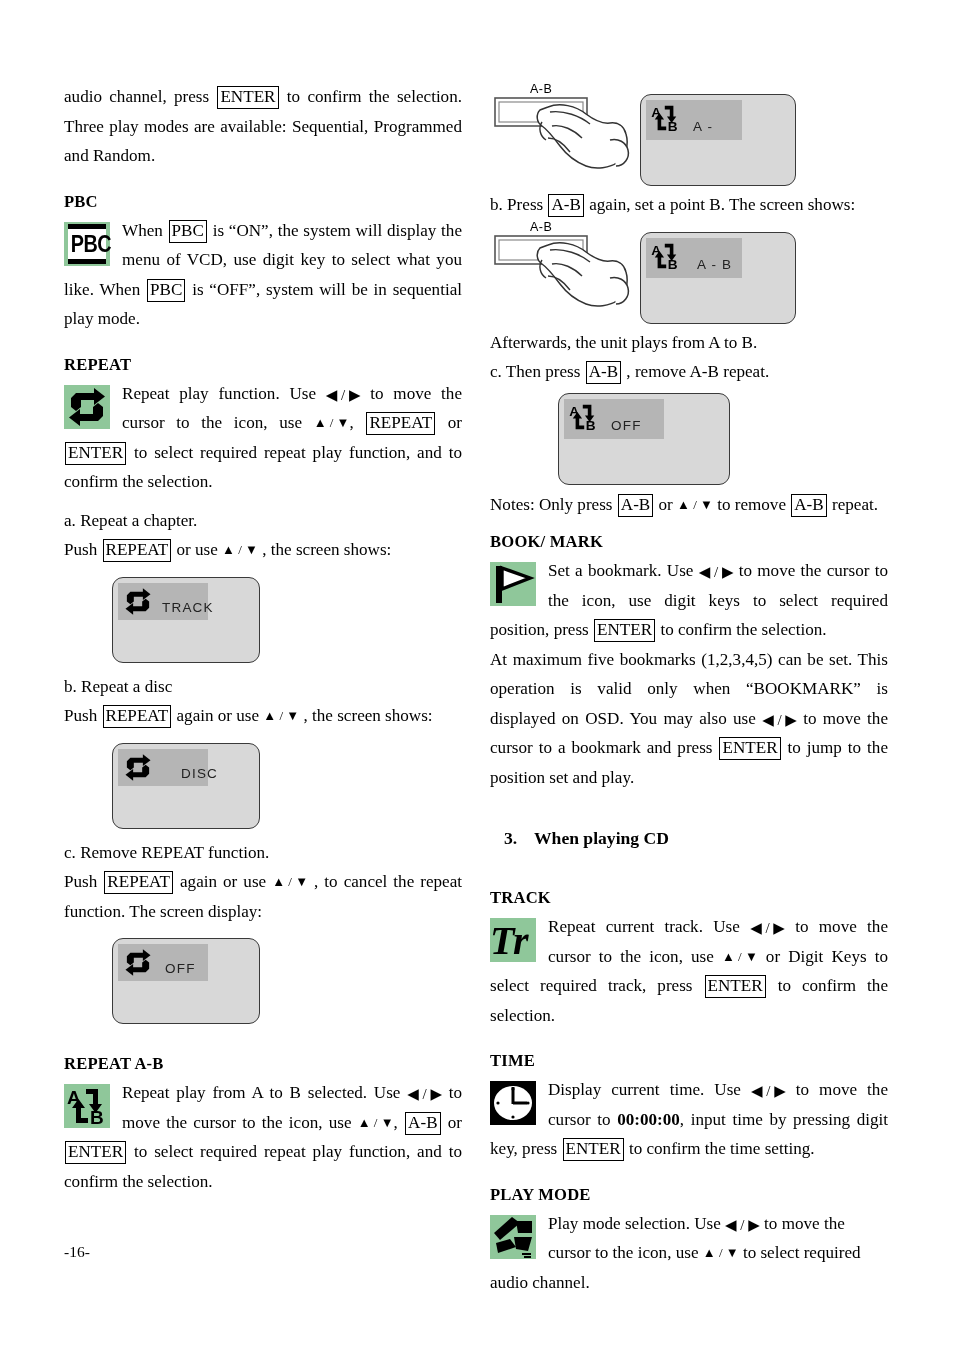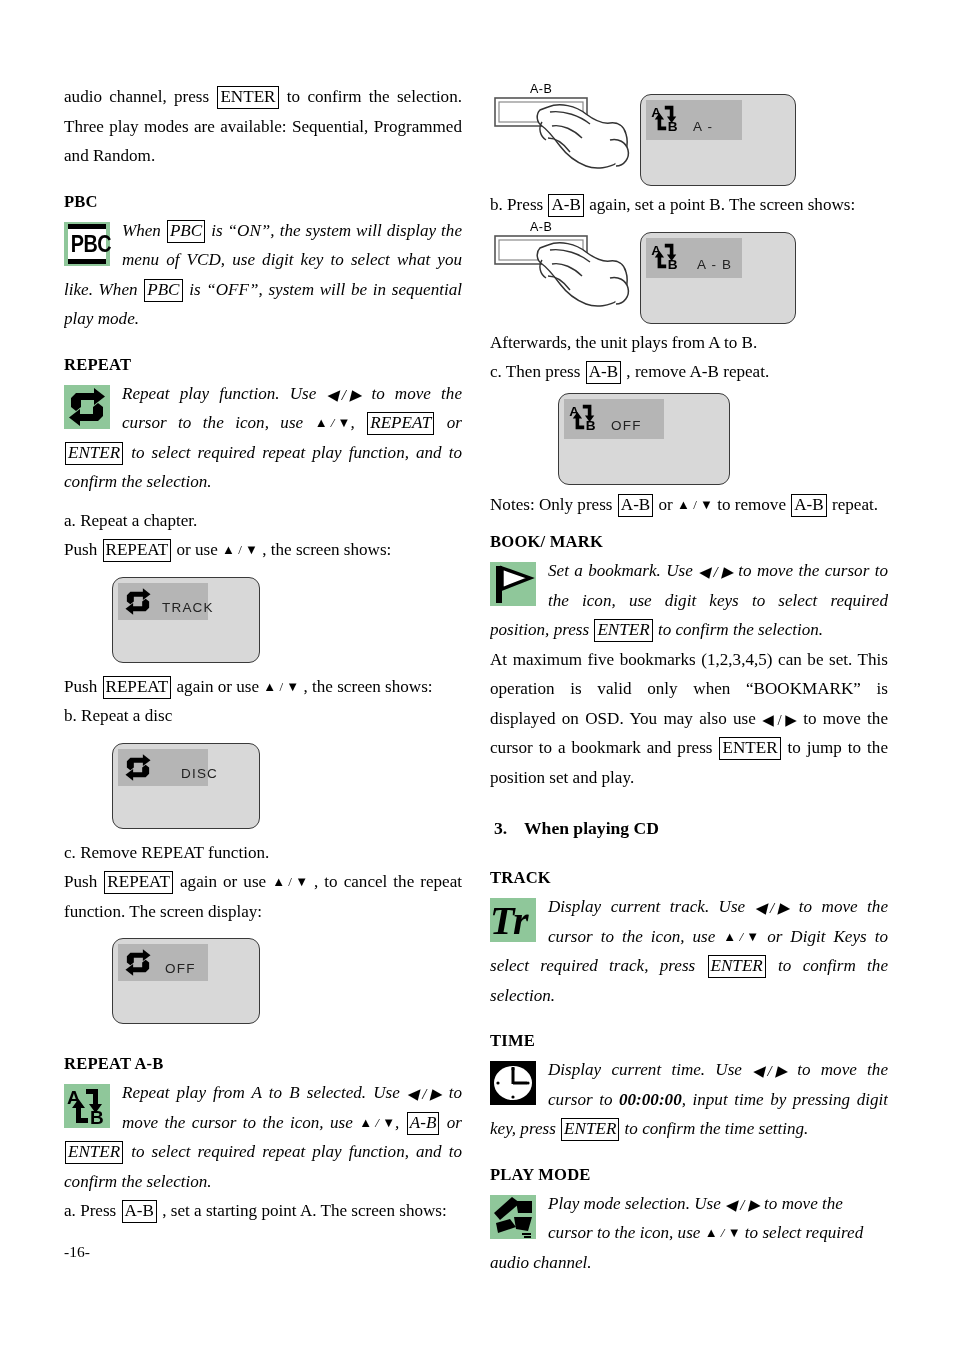--- a/index.html
+++ b/index.html
@@ -16,37 +16,37 @@
   p{margin:0;font-size:17.1px;line-height:29.5px;text-align:justify;
     text-justify:inter-word;}
   p.nj{text-align:left;}
   .sp{height:17px;}
   .sp-s{height:9px;}
   .sp-xs{height:5px;}
   .sp-l{height:26px;}
 
   h3{margin:0;font-size:16.6px;line-height:28px;font-weight:bold;
      font-family:"Liberation Serif", serif;letter-spacing:.2px;}
-  h2{margin:4px;font-size:17.6px;line-height:30px;font-weight:bold;}
+  h2{margin:14px;font-size:17.6px;line-height:30px;font-weight:bold;}
   h2 .num{display:inline-block;width:30px;}
 
   
   .key{border:1.3px solid #000;padding:0 2px 1px 2px;display:inline-block;
        line-height:20px;margin:0 1px;font-size:17.1px;white-space:nowrap;}
 
   .tri-l,.tri-r{display:inline-block;font-size:15px;line-height:1;
      position:relative;top:1px;}
   .tri-u,.tri-d{display:inline-block;font-size:13px;line-height:1;
      position:relative;top:-1px;}
 
   
   .iconblock{overflow:hidden;}
   .icn{float:left;width:46px;height:44px;margin:6px 12px 2px 0;
        position:relative;}
-  .iconblock p{text-indent:0;font-style:italic;}
+  .iconblock p{text-indent:0;}
 
   
   .g{background:#8fc79a;}
 
   
   .pbc-inner{position:absolute;left:4px;top:2px;width:38px;height:40px;
      background:#fff;}
   .pbc-bar{position:absolute;left:0;width:38px;height:5px;background:#000;}
   .pbc-txt{position:absolute;left:0;top:7px;width:38px;height:26px;
      font-family:"Liberation Sans", sans-serif;font-weight:bold;
@@ -126,22 +126,22 @@
         <svg width="32" height="31" viewBox="0 0 46 44" aria-hidden="true">
           <path d="M12 8 L30 8 L30 3 L41 11.5 L30 20 L30 15 L17 15 L17 22 L12 26 L7 22 L7 13 Z" fill="#000"></path>
           <path d="M34 36 L16 36 L16 41 L5 32.5 L16 24 L16 29 L29 29 L29 22 L34 18 L39 22 L39 31 Z" fill="#000"></path>
         </svg>
       </div>
       <div class="blabel" style="left:49px;top:22px;">TRACK</div>
     </div>
 
     <div class="sp-s"></div>
 
+    <p class="nj">b. Repeat a disc</p>
     <p class="nj"><span>Push </span><span class="key">REPEAT</span><span> again or use </span><span class="tri-u">▲ / ▼</span><span> , the screen shows:</span></p>
-    <p class="nj">b. Repeat a disc</p>
 
     <div class="screen scr-left">
       <div class="band"></div>
       <div class="bi" style="left:9px;top:8px;">
         <svg width="32" height="31" viewBox="0 0 46 44" aria-hidden="true">
           <path d="M12 8 L30 8 L30 3 L41 11.5 L30 20 L30 15 L17 15 L17 22 L12 26 L7 22 L7 13 Z" fill="#000"></path>
           <path d="M34 36 L16 36 L16 41 L5 32.5 L16 24 L16 29 L29 29 L29 22 L34 18 L39 22 L39 31 Z" fill="#000"></path>
         </svg>
       </div>
       <div class="blabel" style="left:68px;top:22px;">DISC</div>
@@ -172,21 +172,20 @@
         <svg width="46" height="44" viewBox="0 0 46 44" aria-hidden="true">
           <text x="3" y="20" font-family="Liberation Sans, sans-serif" font-size="19" font-weight="bold" fill="#000">A</text>
           <text x="26" y="40" font-family="Liberation Sans, sans-serif" font-size="19" font-weight="bold" fill="#000">B</text>
           <path d="M22 5 L34 5 L34 20 L38 20 L31.5 29 L25 20 L29 20 L29 10 L22 10 Z" fill="#000"></path>
           <path d="M24 39 L12 39 L12 24 L8 24 L14.5 15 L21 24 L17 24 L17 34 L24 34 Z" fill="#000"></path>
         </svg>
       </div>
       <p><span>Repeat play from A to B selected. Use </span><span class="tri-l">◀ / ▶</span><span> to move the cursor to the icon, use </span><span class="tri-u">▲ / ▼</span><span>, </span><span class="key">A-B</span><span> or </span><span class="key">ENTER</span><span> to select required repeat play function, and to confirm the selection.</span></p>
     </div>
 
-    <p class="nj"><span>a. Press </span><span class="key">A-B</span><span> , set a starting point A. The screen shows:</span></p>
 
   </div>
 
   <div class="col col-right">
 
     <div class="row2">
       <div class="handwrap">
         <div class="btnlbl" style="left:40px;top:0px;">A-B</div>
         <svg width="150" height="100" viewBox="0 0 150 100" aria-hidden="true">
           <rect x="5" y="16" width="92" height="28" fill="#fff" stroke="#555" stroke-width="1.6"></rect>
@@ -289,21 +288,21 @@
 
     <div class="sp"></div>
 
     <h3>TRACK</h3>
     <div class="iconblock">
       <div class="icn g">
         <svg width="46" height="44" viewBox="0 0 46 44" aria-hidden="true">
           <text x="0" y="36" font-family="Liberation Serif, serif" font-style="italic" font-weight="bold" font-size="40" fill="#000">Tr</text>
         </svg>
       </div>
-      <p><span>Display current track. Use </span><span class="tri-l">◀ / ▶</span><span> to move the cursor to the icon, use </span><span class="tri-u">▲ / ▼</span><span> or Digit Keys to select required track, press </span><span class="key">ENTER</span><span> to confirm the selection.</span></p>
+      <p><span>Repeat current track. Use </span><span class="tri-l">◀ / ▶</span><span> to move the cursor to the icon, use </span><span class="tri-u">▲ / ▼</span><span> or Digit Keys to select required track, press </span><span class="key">ENTER</span><span> to confirm the selection.</span></p>
     </div>
 
     <div class="sp"></div>
 
     <h3>TIME</h3>
     <div class="iconblock">
       <div class="icn" style="background:#000;">
         <svg width="46" height="44" viewBox="0 0 46 44" aria-hidden="true">
           <ellipse cx="23" cy="22" rx="19" ry="17" fill="#fff"></ellipse>
           <rect x="21.5" y="6" width="3" height="17" fill="#000"></rect>

